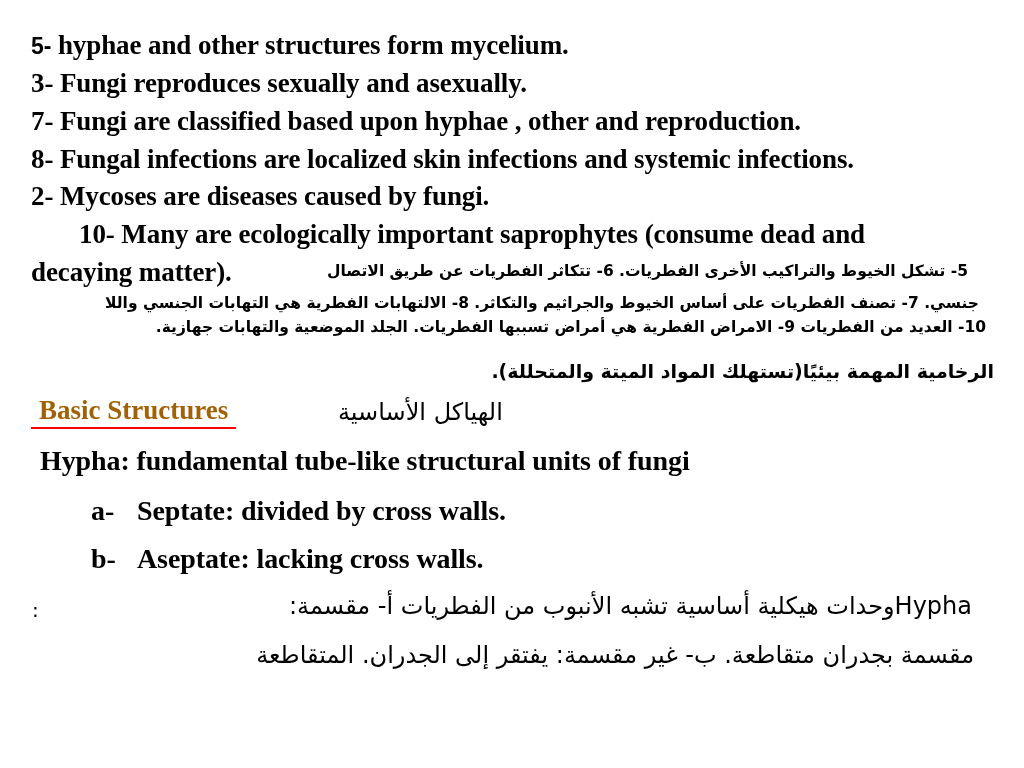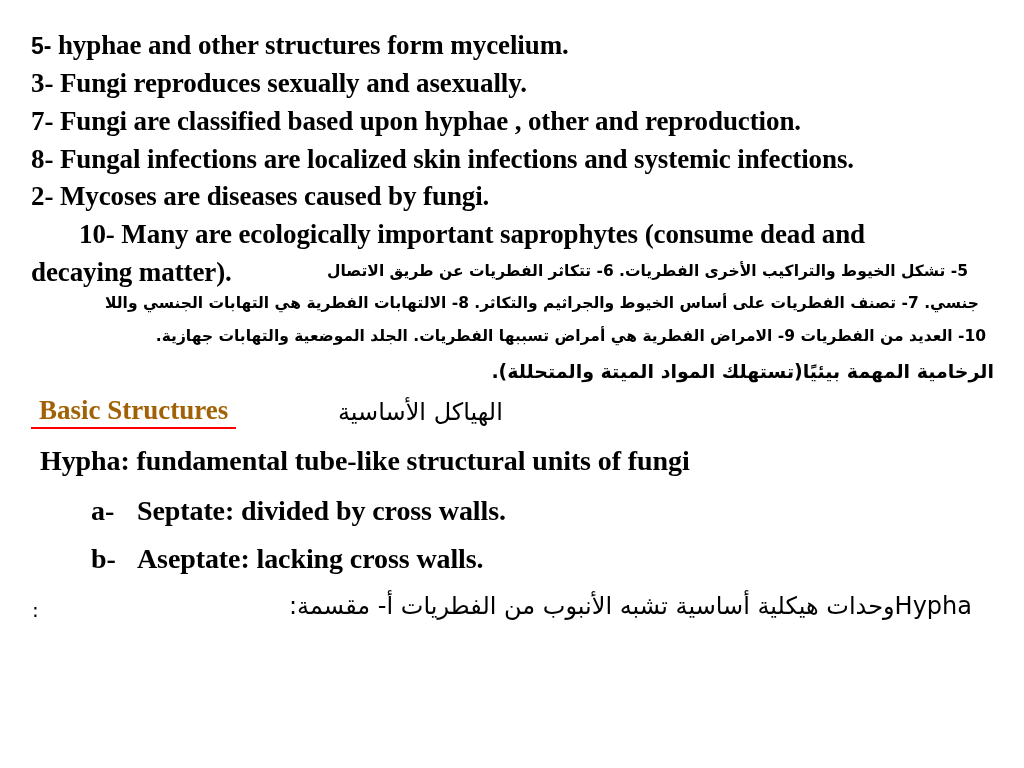--- a/index.html
+++ b/index.html
@@ -101,34 +101,35 @@
   <div class="en" style="left:31px; top:141px;">8- Fungal infections are localized skin infections and systemic infections.</div>
 
   <div class="en" style="left:31px; top:178px;">2- Mycoses are diseases caused by fungi.</div>
 
   <div class="en" style="left:31px; top:216px;margin-left:48px;">10- Many are ecologically important saprophytes (consume dead and</div>
 
   <div class="en" style="left:31px; top:254px;">decaying matter).</div>
 
   <div class="ar" style="right:56px; top:256px;">5- تشكل الخيوط والتراكيب الأخرى الفطريات. 6- تتكاثر الفطريات عن طريق الاتصال</div>
   <div class="ar" style="right:45px; top:288px;">جنسي. 7- تصنف الفطريات على أساس الخيوط والجراثيم والتكاثر. 8- الالتهابات الفطرية هي التهابات الجنسي واللا</div>
-  <div class="ar" style="right:38px; top:321px;">10- العديد من الفطريات     9- الامراض الفطرية هي أمراض تسببها الفطريات. الجلد الموضعية والتهابات جهازية.</div>
+  <div class="ar" style="right:38px; top:312px;">10- العديد من الفطريات     9- الامراض الفطرية هي أمراض تسببها الفطريات. الجلد الموضعية والتهابات جهازية.</div>
   <div class="ar-big" style="right:30px; top:360px;">الرخامية المهمة بيئيًا(تستهلك المواد الميتة والمتحللة).</div>
 
   <div class="heading">Basic Structures</div>
   <div class="ar-reg" style="left:297px; top:398px; direction:rtl;">الهياكل الأساسية</div>
 
   <div class="en" style="left:40px; top:442px; font-size:28px;">
     <span class="purple">Hypha</span><span>: fundamental tube-like structural units of fungi</span>
   </div>
 
   <div class="en" style="left:91px; top:492px; font-size:28px;">
     <span style="display:inline-block; width:46px;">a-</span><span>Septate: divided by cross walls.</span>
   </div>
 
   <div class="en" style="left:91px; top:540px; font-size:28px;">
     <span style="display:inline-block; width:46px;">b-</span><span>Aseptate: lacking cross walls.</span>
   </div>
 
   <div class="colon-left">:</div>
   <div class="ar-reg" style="right:52px; top:592px;">Hyphaوحدات هيكلية أساسية تشبه الأنبوب من الفطريات أ- مقسمة:</div>
+  <div class="ar-reg" style="right:50px; top:641px;">مقسمة بجدران متقاطعة. ب- غير مقسمة: يفتقر   إلى الجدران. المتقاطعة</div>
 
 </div>
 
 </body></html>

